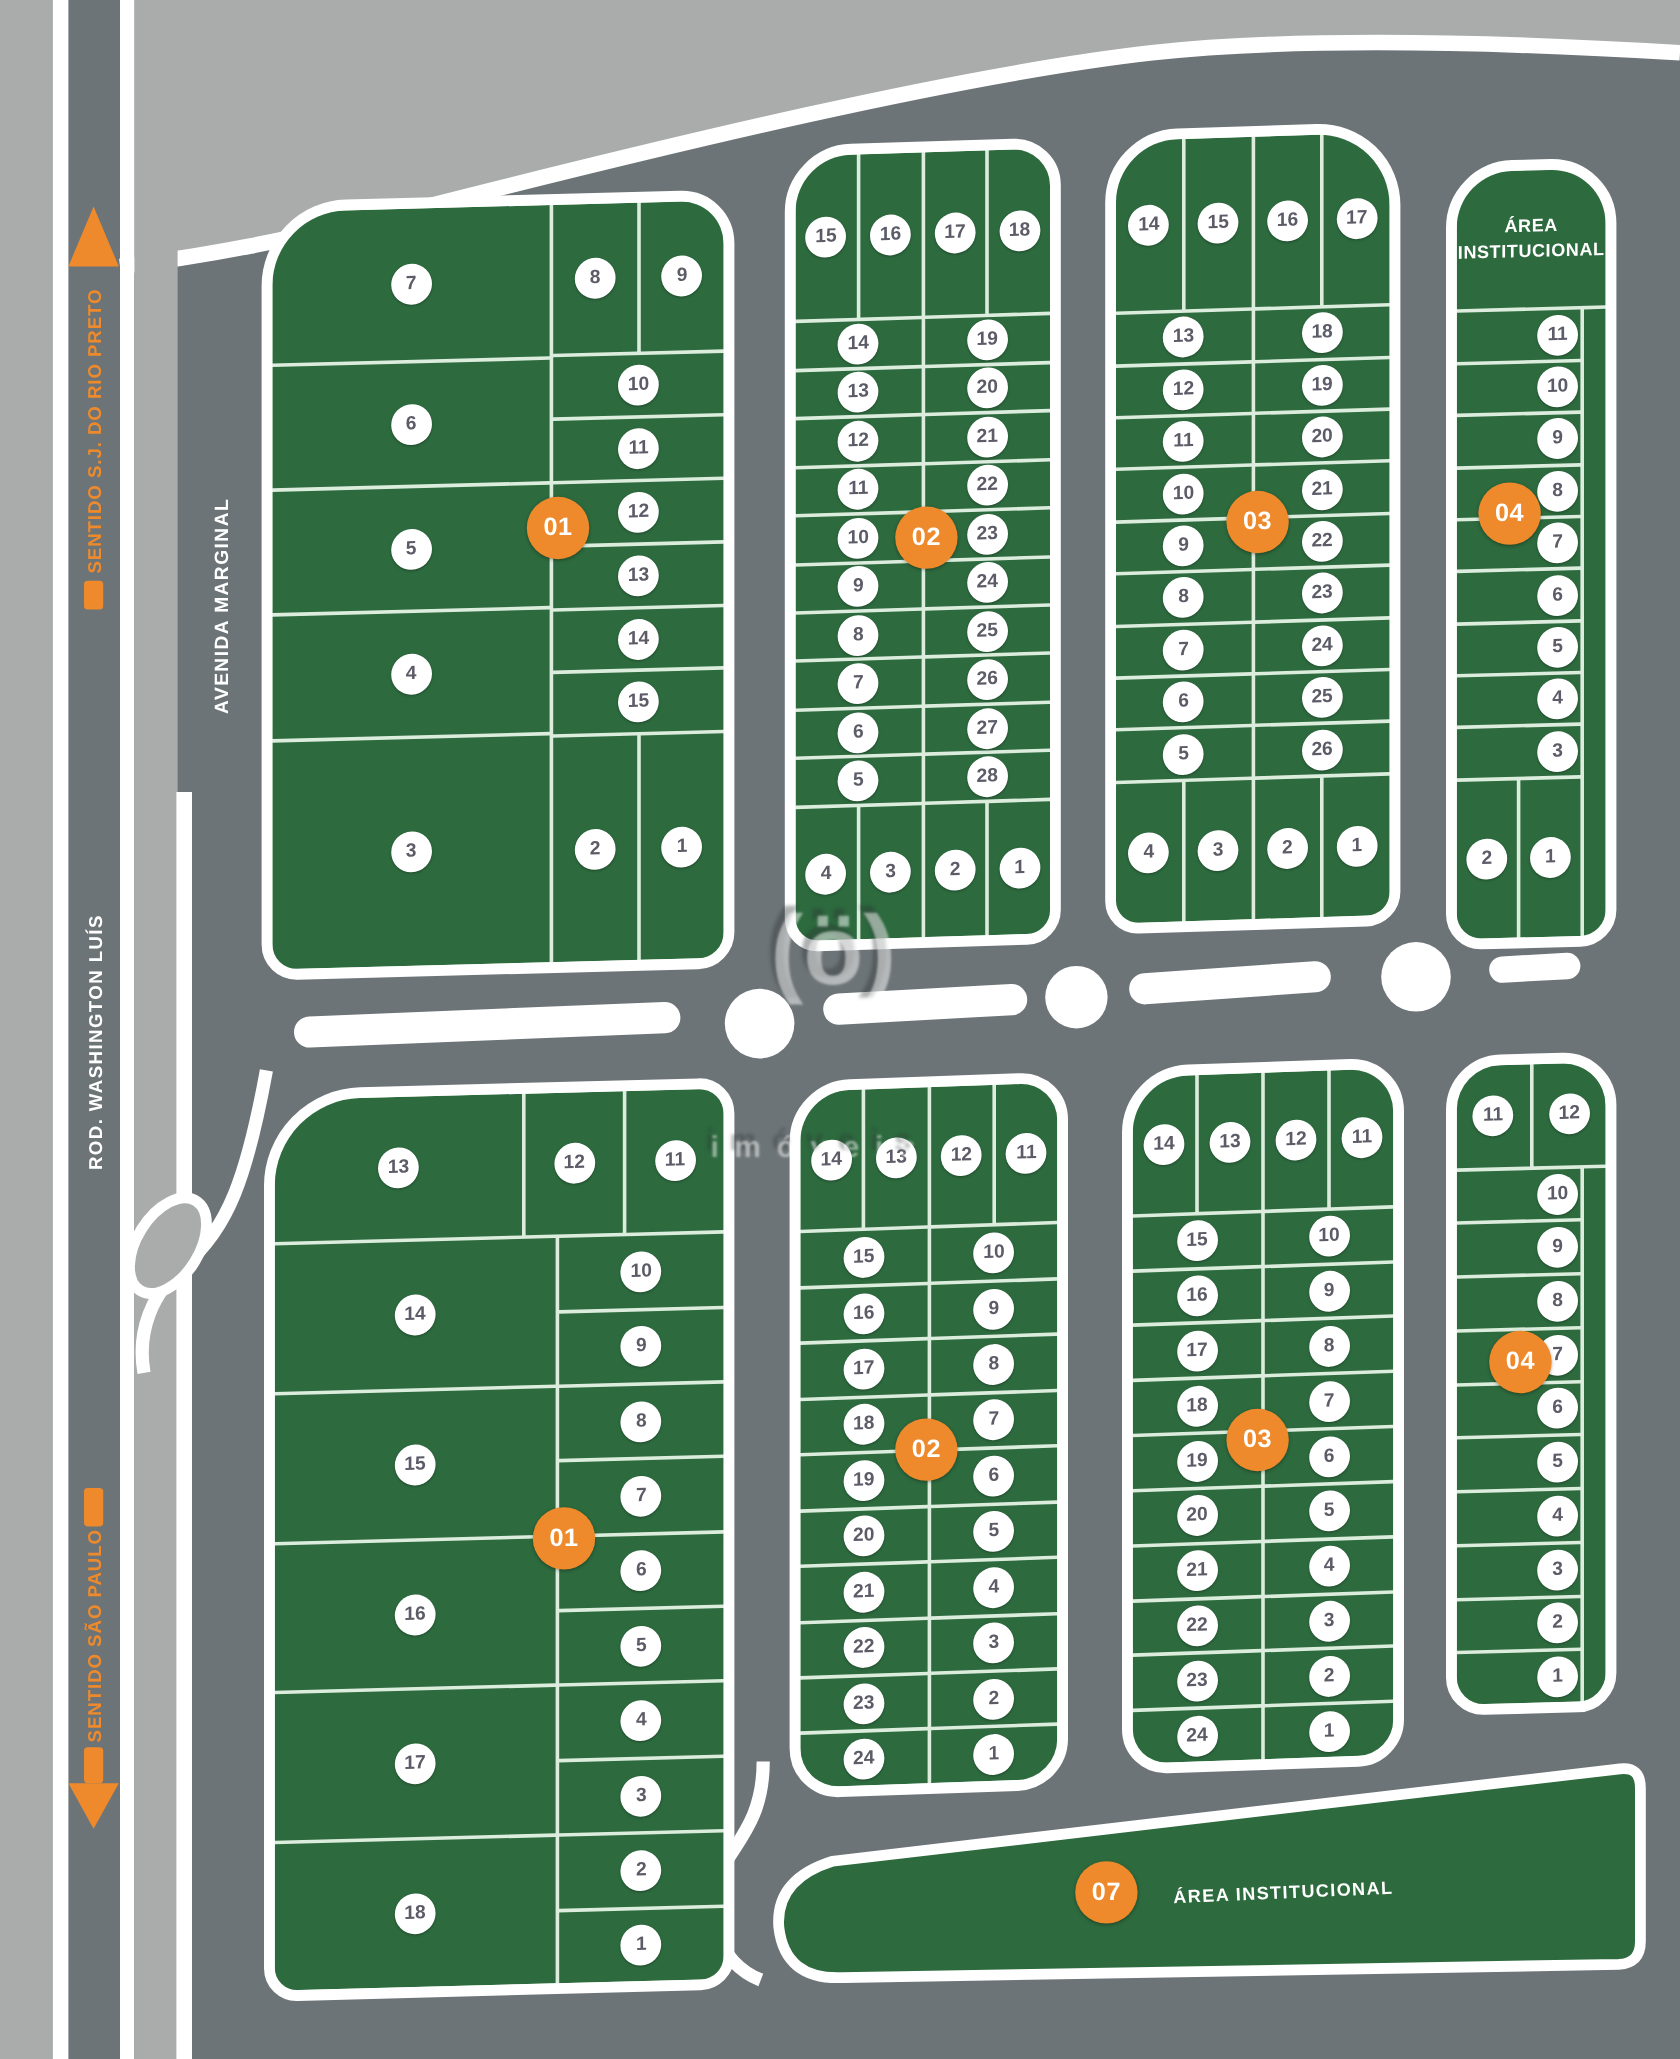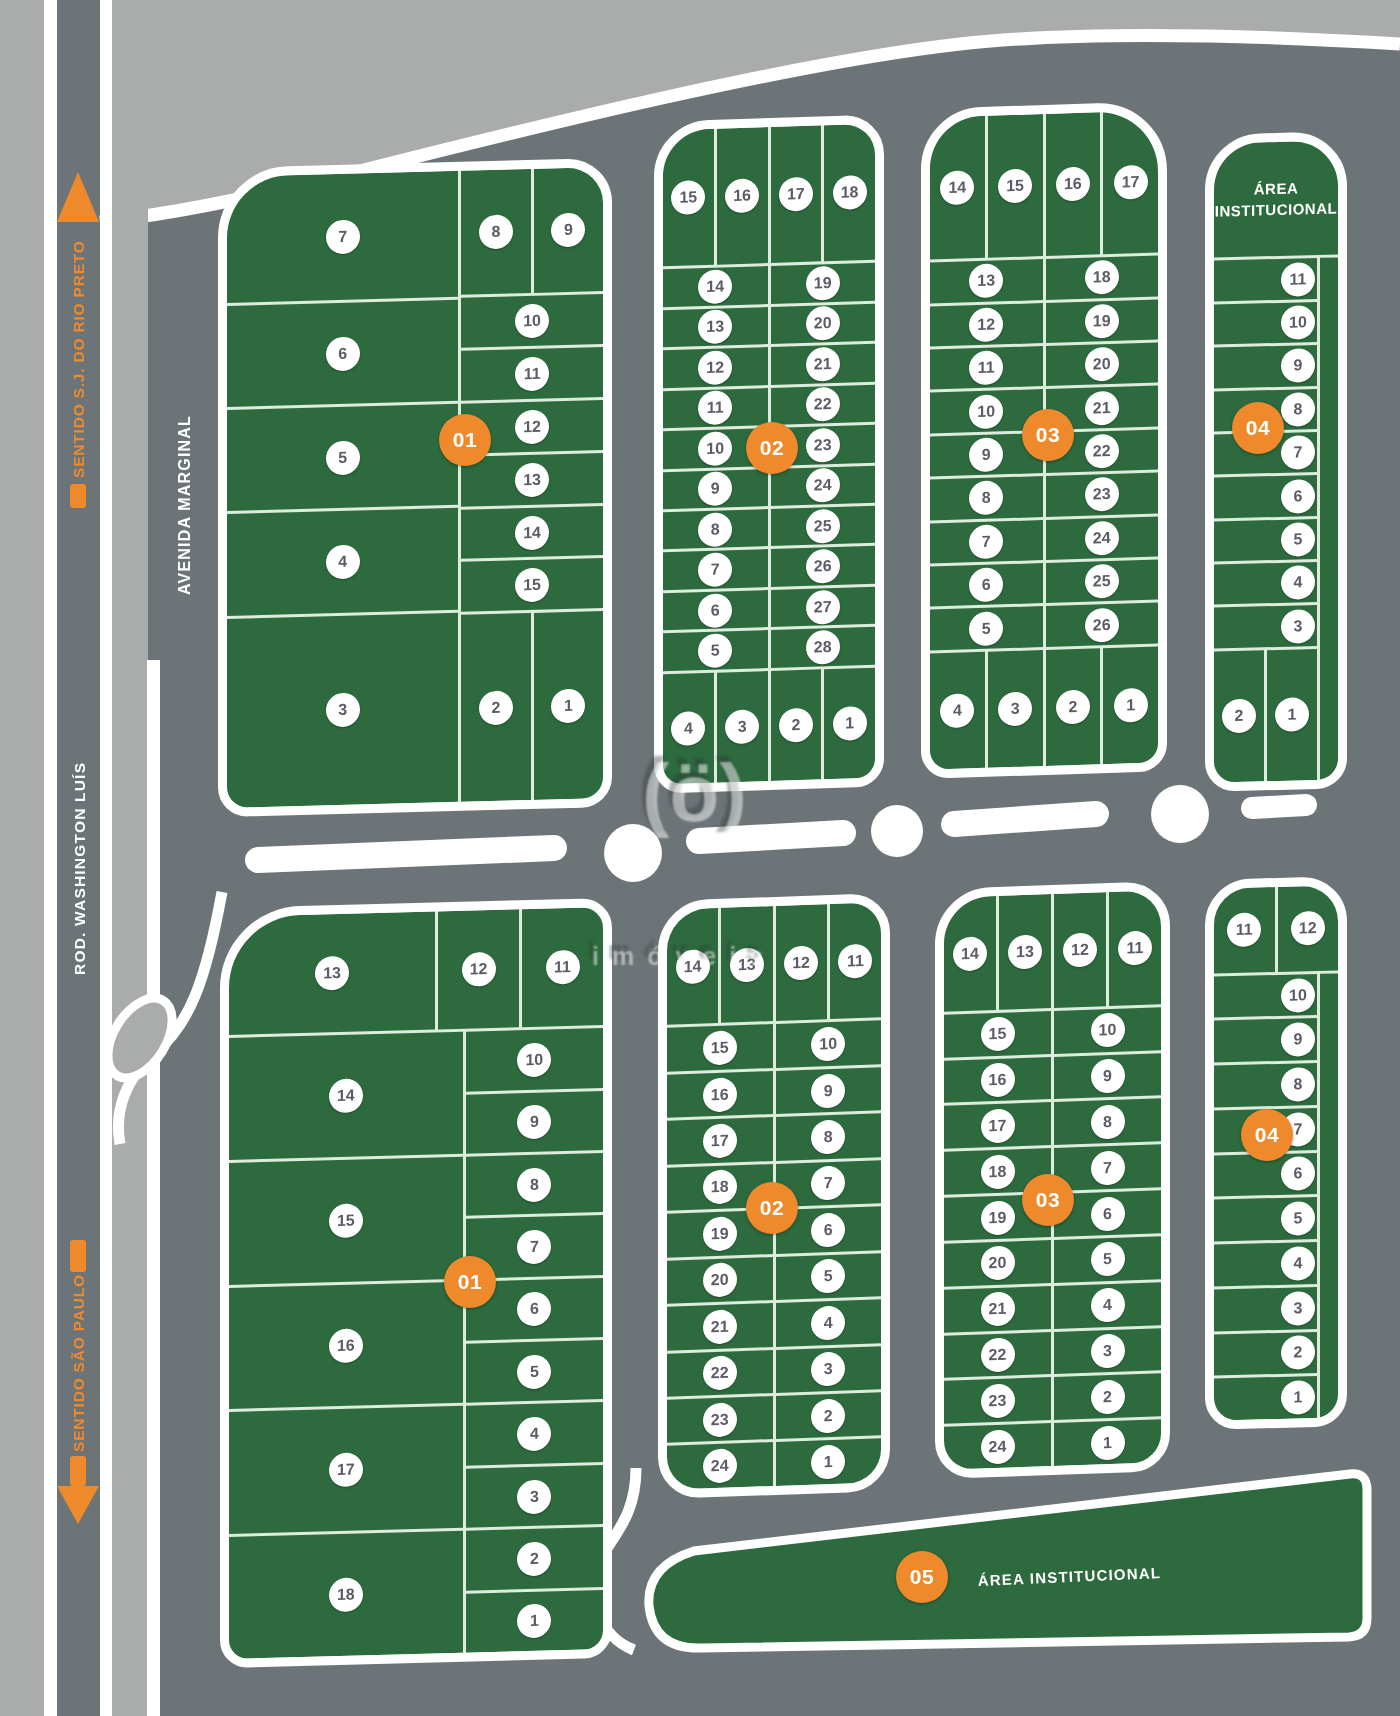--- a/index.html
+++ b/index.html
@@ -675,21 +675,21 @@
       <div class="badge" style="left: 772px; top: 1208px;">
         <span>02</span>
       </div>
       <div class="badge" style="left: 1048px; top: 1200px;">
         <span>03</span>
       </div>
       <div class="badge" style="left: 1267px; top: 1135px;">
         <span>04</span>
       </div>
       <div class="badge" style="left: 922px; top: 1577px;">
-        <span>05</span>
+        <span>07</span>
       </div>
     </div>
 
   <div class="watermark">
     <div class="wm-logo">(ö)</div>
     <div class="wm-sub">imóveis</div>
   </div>
 
 </div>
 

